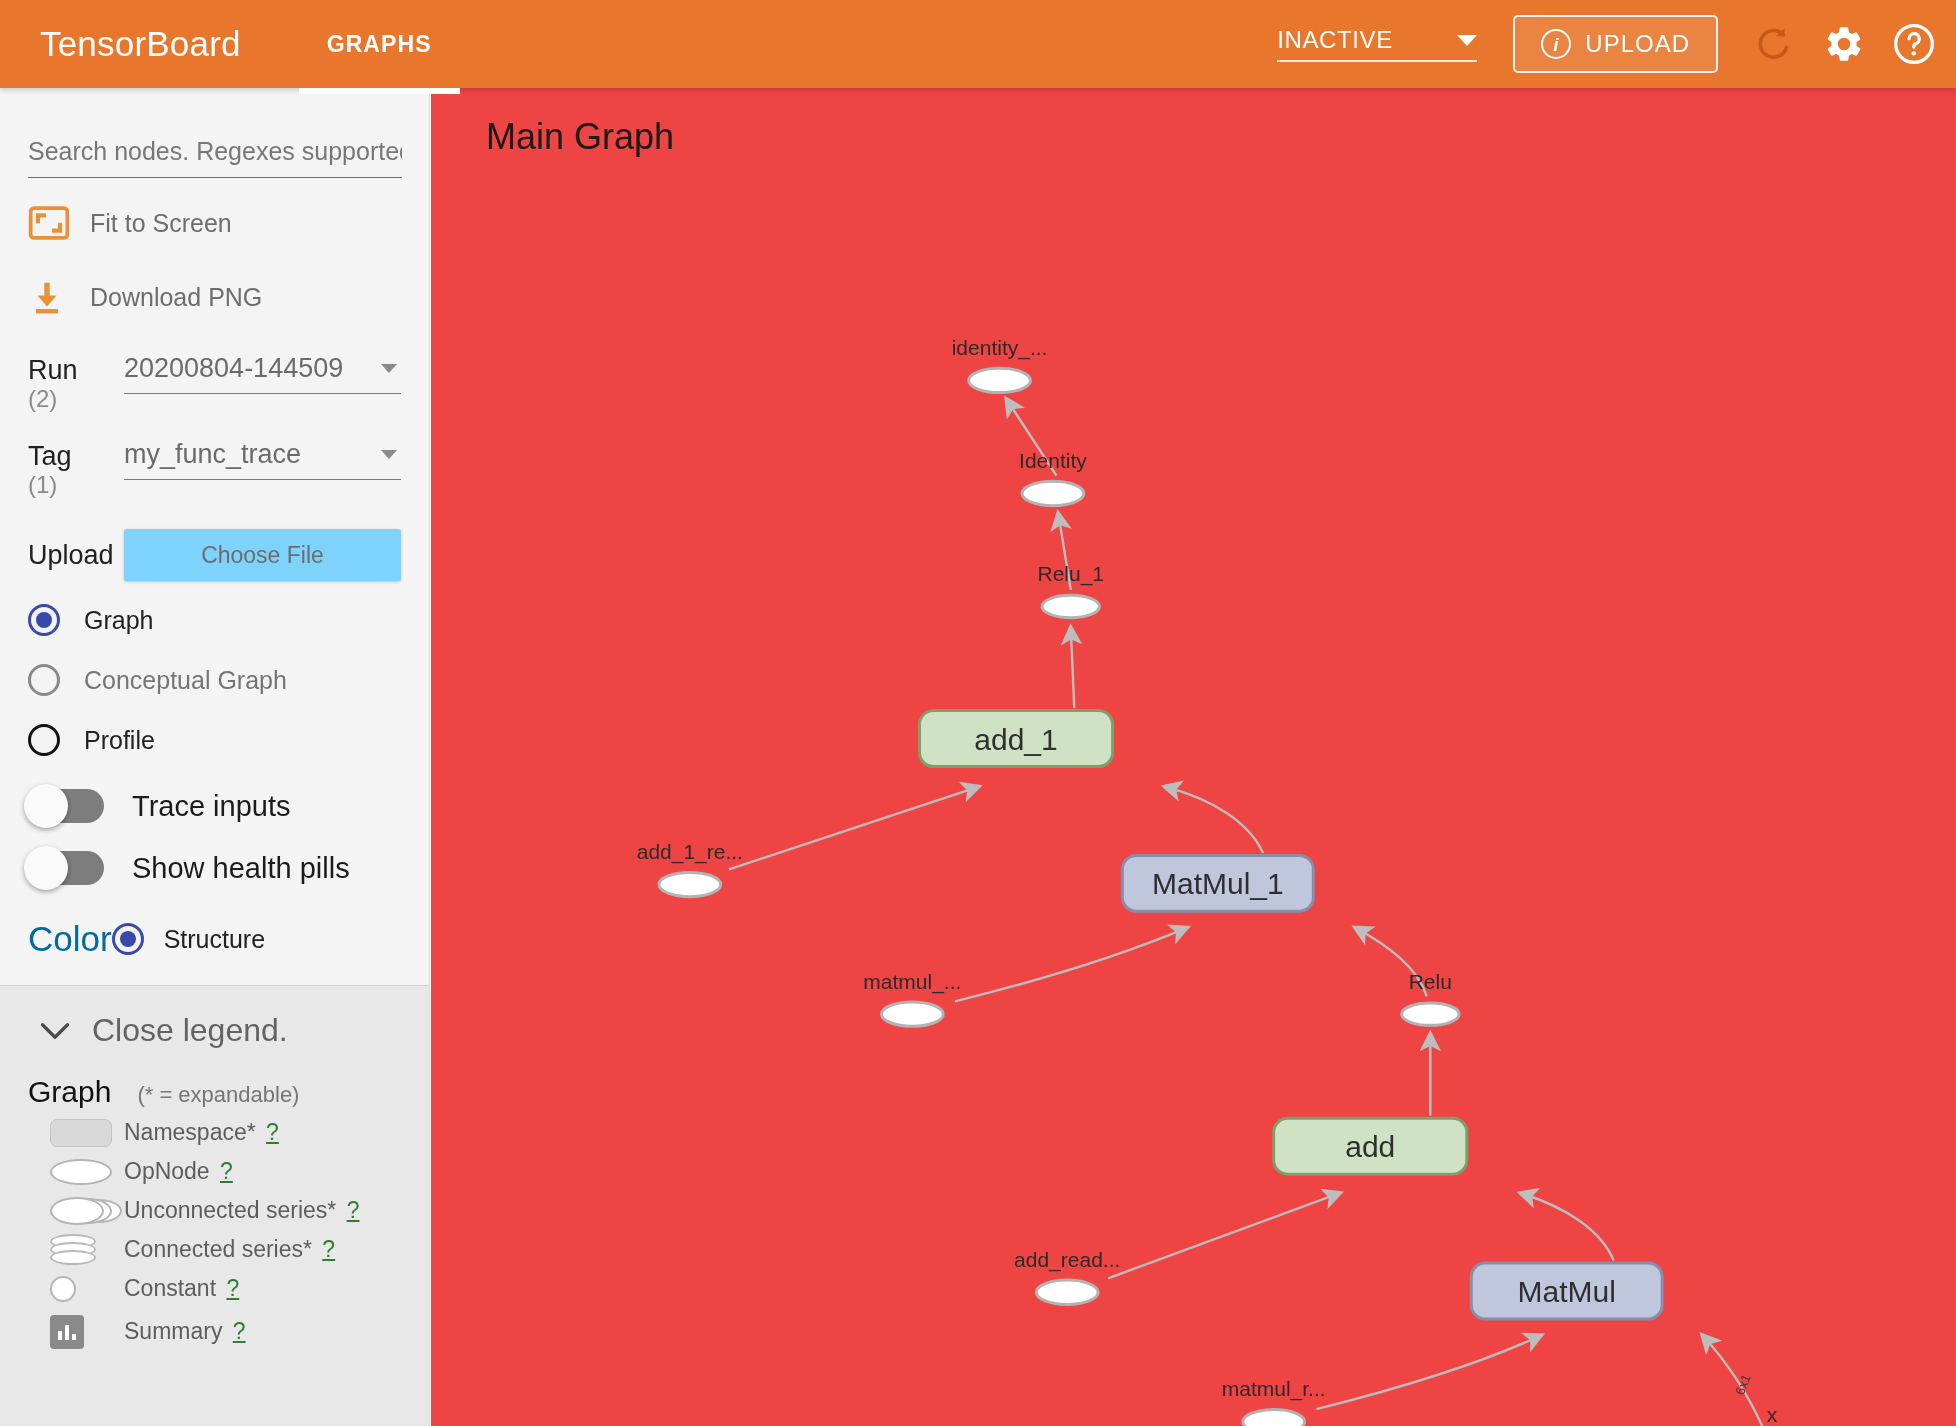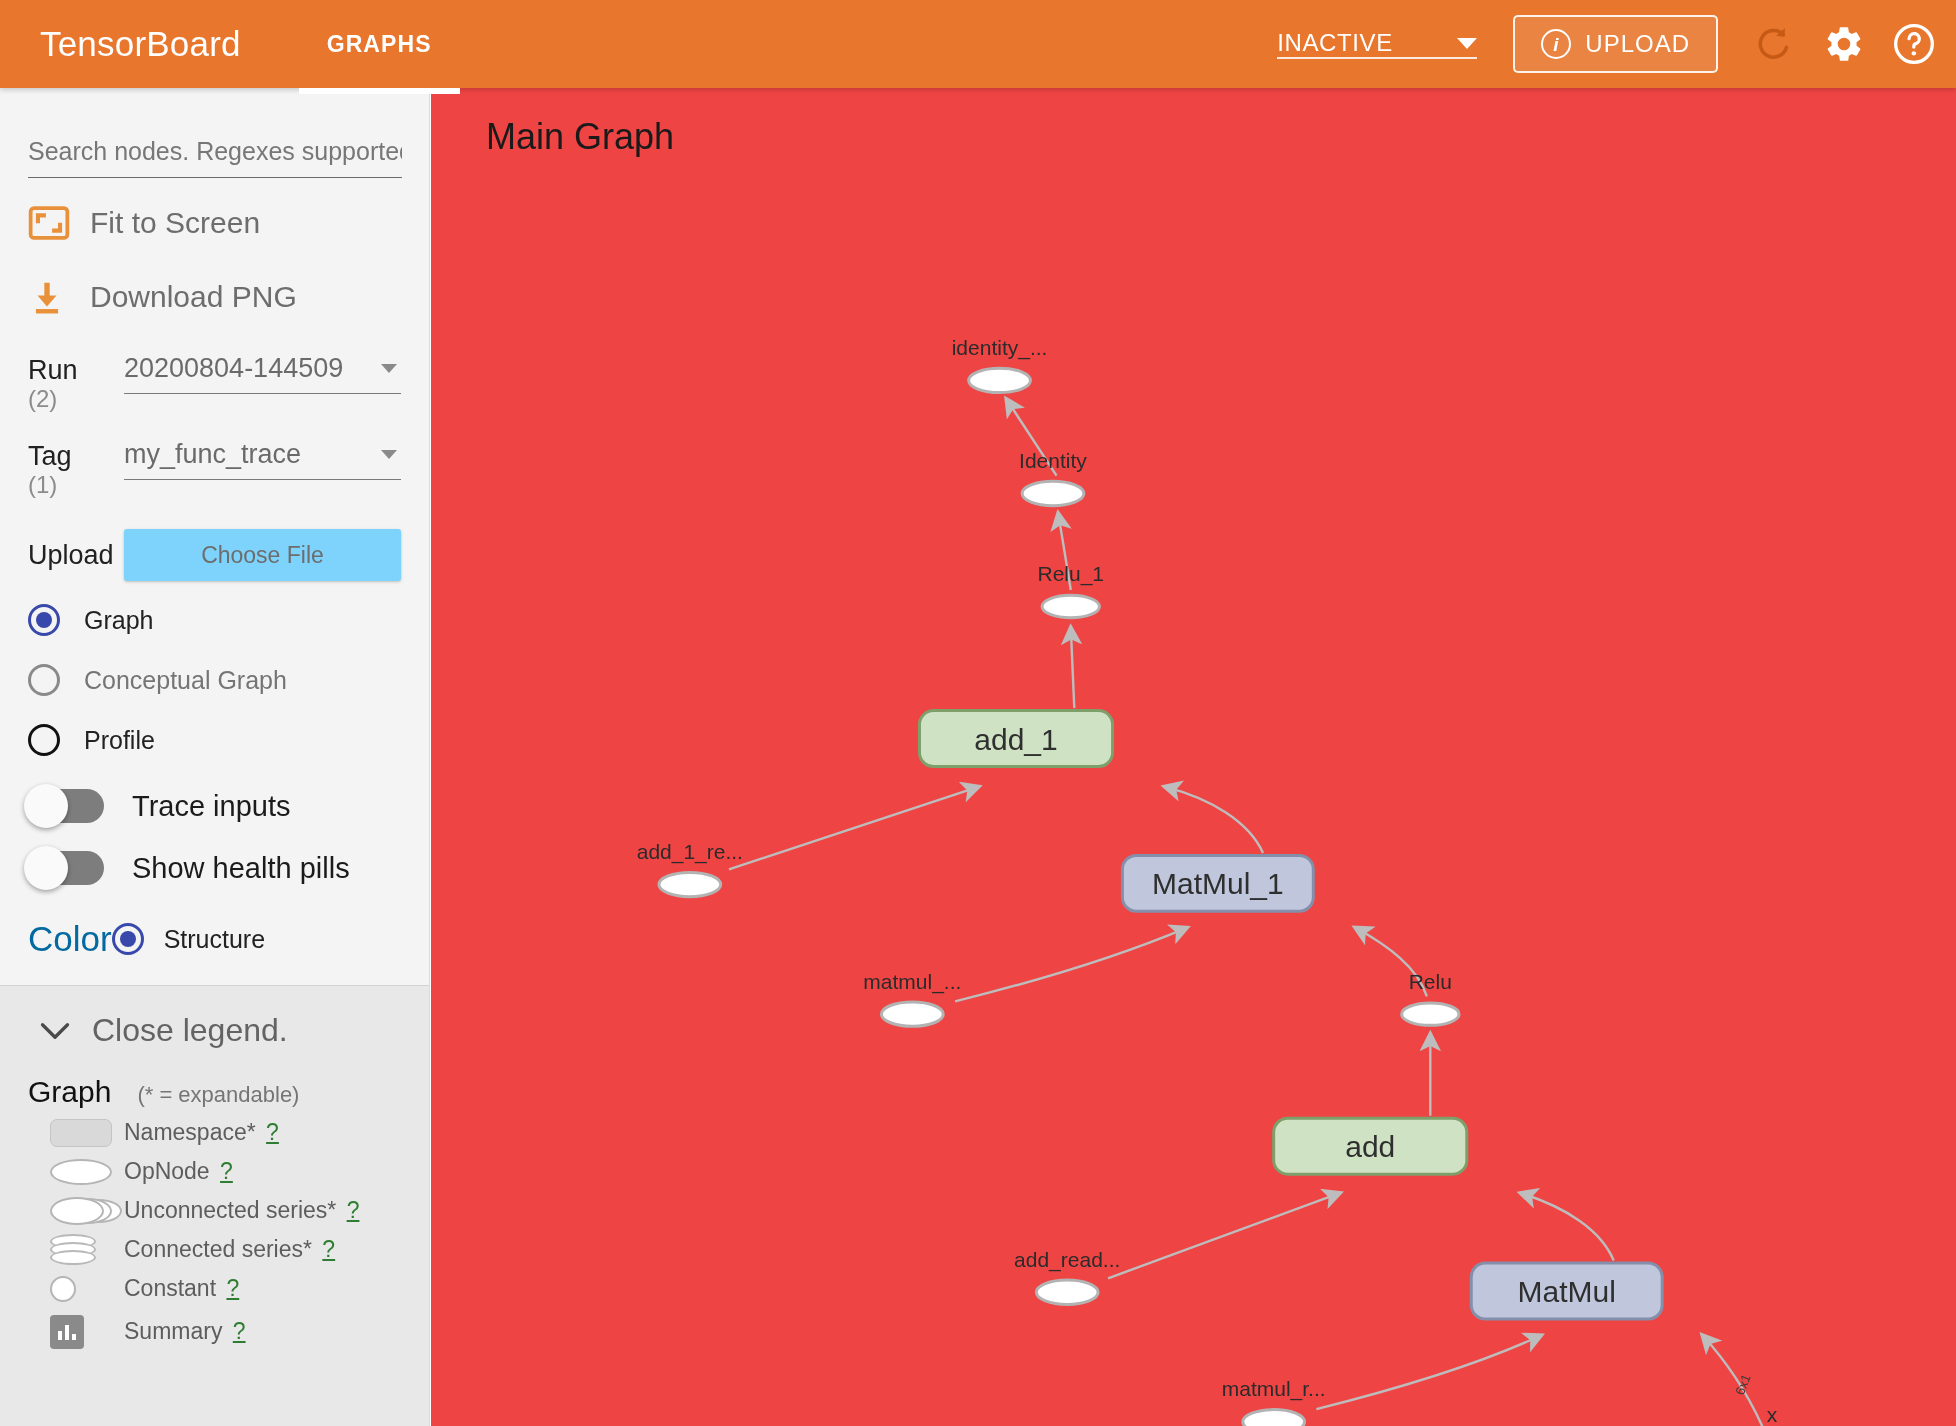--- a/index.html
+++ b/index.html
@@ -40,21 +40,21 @@
   .tab.active::after {
     content: ""; position: absolute; bottom: 0; left: 0; right: 0;
     height: 6px; background: #fff;
   }
   #header-spacer { flex: 1 1 auto; }
 
   #status-select {
     display: flex; align-items: center; justify-content: space-between;
     width: 200px; margin-right: 36px;
     border-bottom: 2px solid rgba(255,255,255,.85);
-    padding-bottom: 0; cursor: pointer;
+    padding-bottom: 6px; cursor: pointer;
   }
   #status-select .label { font-size: 24px; letter-spacing: .6px; color:#fff; }
   .caret-down {
     width: 0; height: 0;
     border-left: 10px solid transparent;
     border-right: 10px solid transparent;
     border-top: 11px solid #fff;
   }
 
   #upload-btn {
@@ -102,21 +102,21 @@
     font-family: "Liberation Sans", sans-serif;
     outline: none; padding: 0 0 4px 0;
   }
   #search-input::placeholder { color: #777; }
 
   .action-row {
     display: flex; align-items: center;
     height: 58px; margin-top: 16px; cursor: pointer;
   }
   .action-row .ico { width: 62px; display:flex; align-items:center; }
-  .action-row .txt { font-size: 30px; color: #6d6d6d; }
+  .action-row .txt { font-size: 25px; color: #6d6d6d; }
 
   .field-row {
     display: flex; align-items: flex-start;
     margin-top: 24px;
   }
   .field-label {
     width: 96px; flex: 0 0 96px;
     font-size: 27px; color: #212121; line-height: 1.05;
     padding-top: 6px;
   }

